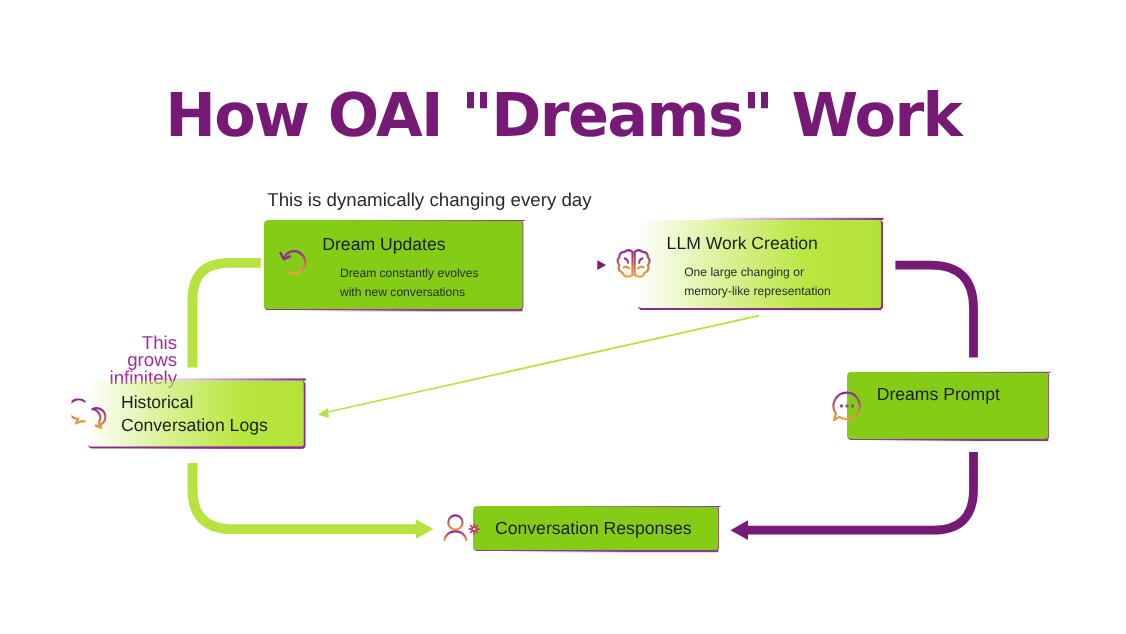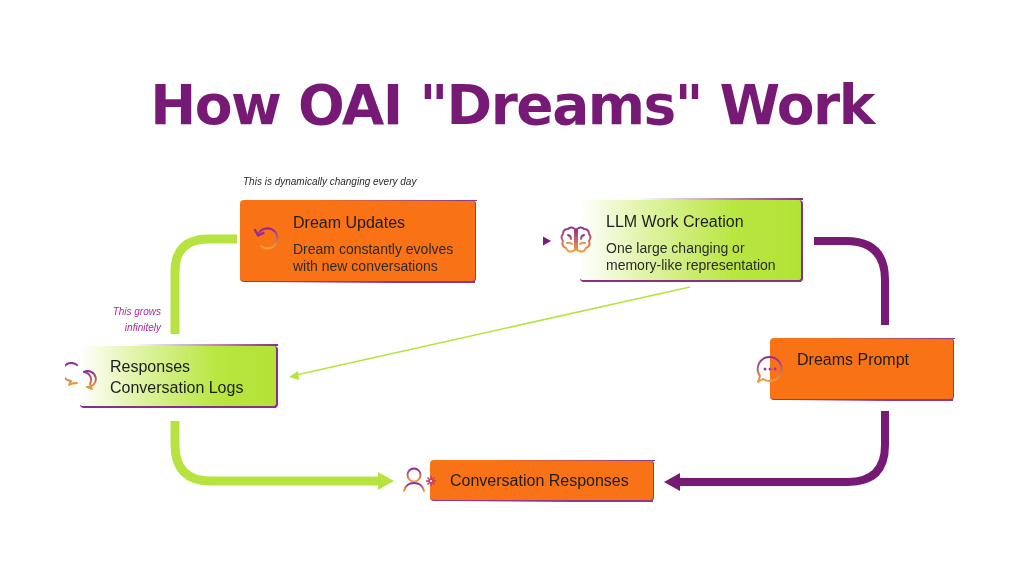--- a/index.html
+++ b/index.html
@@ -8,32 +8,32 @@
       background: #ffffff;
       font-family: "Liberation Sans", "DejaVu Sans", sans-serif;
       color: #1d1d1d;
     }
     .title {
       position: absolute; left: 0; top: 78px; width: 1024px; text-align: center;
       font-family: "DejaVu Sans", sans-serif; font-weight: 700;
       font-size: 55px; letter-spacing: -1.5px; color: #761a75; line-height: 1;
     }
     .note {
-      position: absolute; font-size: 10px; line-height: 16px; font-style: italic;
+      position: absolute; font-size: 17px; line-height: 16px;
     }
     .note-top { left: 243px; top: 174px; color: #2a2a2a; }
     .note-left { left: 81px; top: 304px; width: 80px; color: #a32aa0; text-align: right; }
 
     svg.connectors { position: absolute; left: 0; top: 0; width: 1024px; height: 576px; }
 
     .box {
       position: absolute; border-radius: 4px; box-sizing: border-box;
     }
     .box-white {
-      background: #f97316;
+      background: #84cc16;
       border-right: 1.5px solid #8d3a8c;
       border-bottom: 1.5px solid #8d3a8c;
       border-top: 1.5px solid transparent;
       border-image: none;
     }
     .box-white::before {
       content: ""; position: absolute; left: 30%; right: -1.5px; top: -1.5px; height: 1.5px;
       background: linear-gradient(to right, rgba(141,58,140,0), #8d3a8c);
     }
     .box-white::after {
@@ -49,21 +49,21 @@
     .box-green::before {
       content: ""; position: absolute; left: 25%; right: -2px; top: -2px; height: 2px;
       background: linear-gradient(to right, rgba(138,47,136,0), #8a2f88);
     }
     .box-green::after {
       content: ""; position: absolute; left: 15%; right: 0; bottom: -2px; height: 2px;
       background: linear-gradient(to right, rgba(138,47,136,0), #8a2f88 60%);
     }
 
     .b-title { position: absolute; font-size: 16px; color: #1d1d1d; }
-    .b-desc { position: absolute; font-size: 14px; line-height: 17px; color: #2b2b2b; }
+    .b-desc { position: absolute; font-size: 11px; line-height: 17px; color: #2b2b2b; margin-left: 16px; }
     .b-title2 { position: absolute; font-size: 16px; line-height: 21px; color: #1d1d1d; }
 
     .icon { position: absolute; }
     .icon svg { display: block; }
 
     #box-updates { left: 240px; top: 200px; width: 236px; height: 82px; }
     #box-llm { left: 580px; top: 200px; width: 223px; height: 82px; }
     #box-hist { left: 80px; top: 346px; width: 198px; height: 62px; }
     #box-sys { left: 770px; top: 338px; width: 184px; height: 62px; }
     #box-pers { left: 430px; top: 460px; width: 224px; height: 41px; }
@@ -136,21 +136,21 @@
     <g fill="none" stroke="url(#ig2)" stroke-width="2" stroke-linecap="round" stroke-linejoin="round">
       <path d="M15 4 Q11 1 8 4 Q3 4 3 9 Q0 12 3 16 Q1 21 6 23 Q8 28 13 26 L15 25 Z"></path>
       <path d="M17 4 Q21 1 24 4 Q29 4 29 9 Q32 12 29 16 Q31 21 26 23 Q24 28 19 26 L17 25 Z"></path>
       <path d="M8 10 Q11 11 11 14 M7 18 Q10 17 12 19"></path>
       <path d="M24 10 Q21 11 21 14 M25 18 Q22 17 20 19"></path>
     </g>
   </svg>
 </div>
 
 <div class="box box-green" id="box-hist">
-  <div class="b-title2" style="left:30px; top:10px;">Responses</div>
+  <div class="b-title2" style="left:30px; top:10px;">Historical</div>
   <div class="b-title2" style="left:30px; top:31px;">Conversation Logs</div>
 </div>
 <div class="icon" style="left:65px; top:362px;">
   <svg width="32" height="30" viewBox="0 0 32 30">
     <defs>
         <linearGradient id="ig3" x1="0" y1="0" x2="0" y2="1">
           <stop offset="0" stop-color="#8e2a96"></stop>
           <stop offset="1" stop-color="#f0a23a"></stop>
         </linearGradient>
       </defs>

